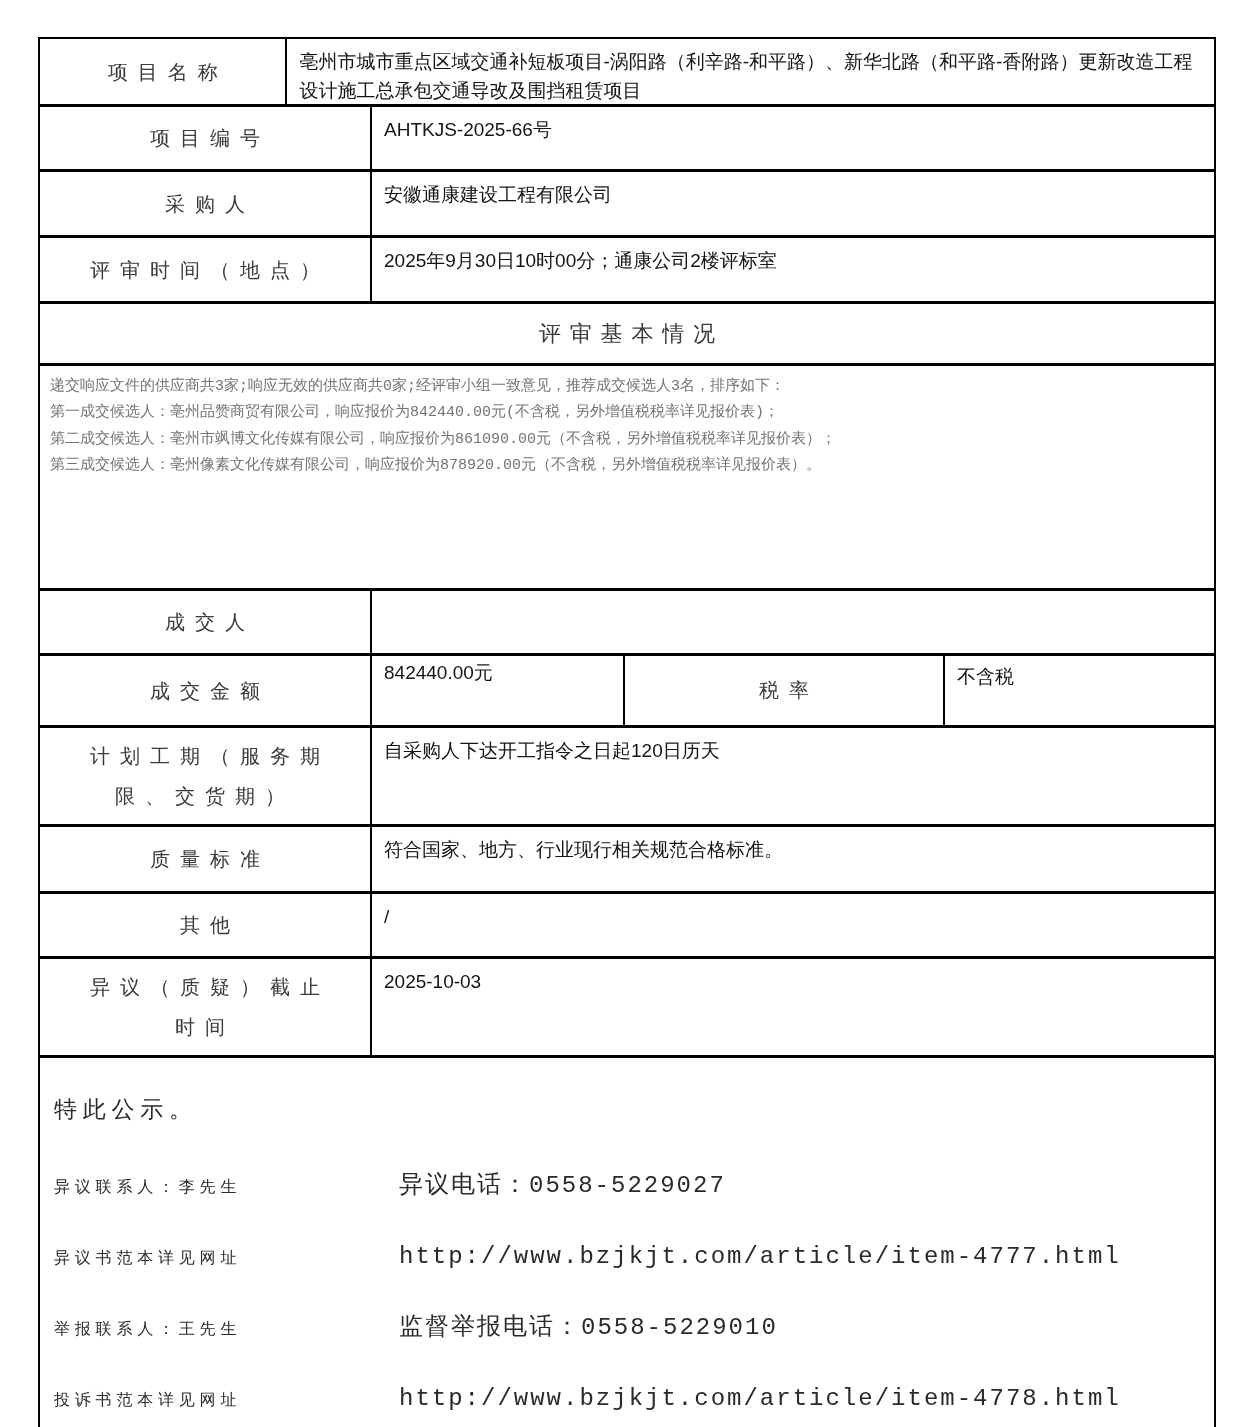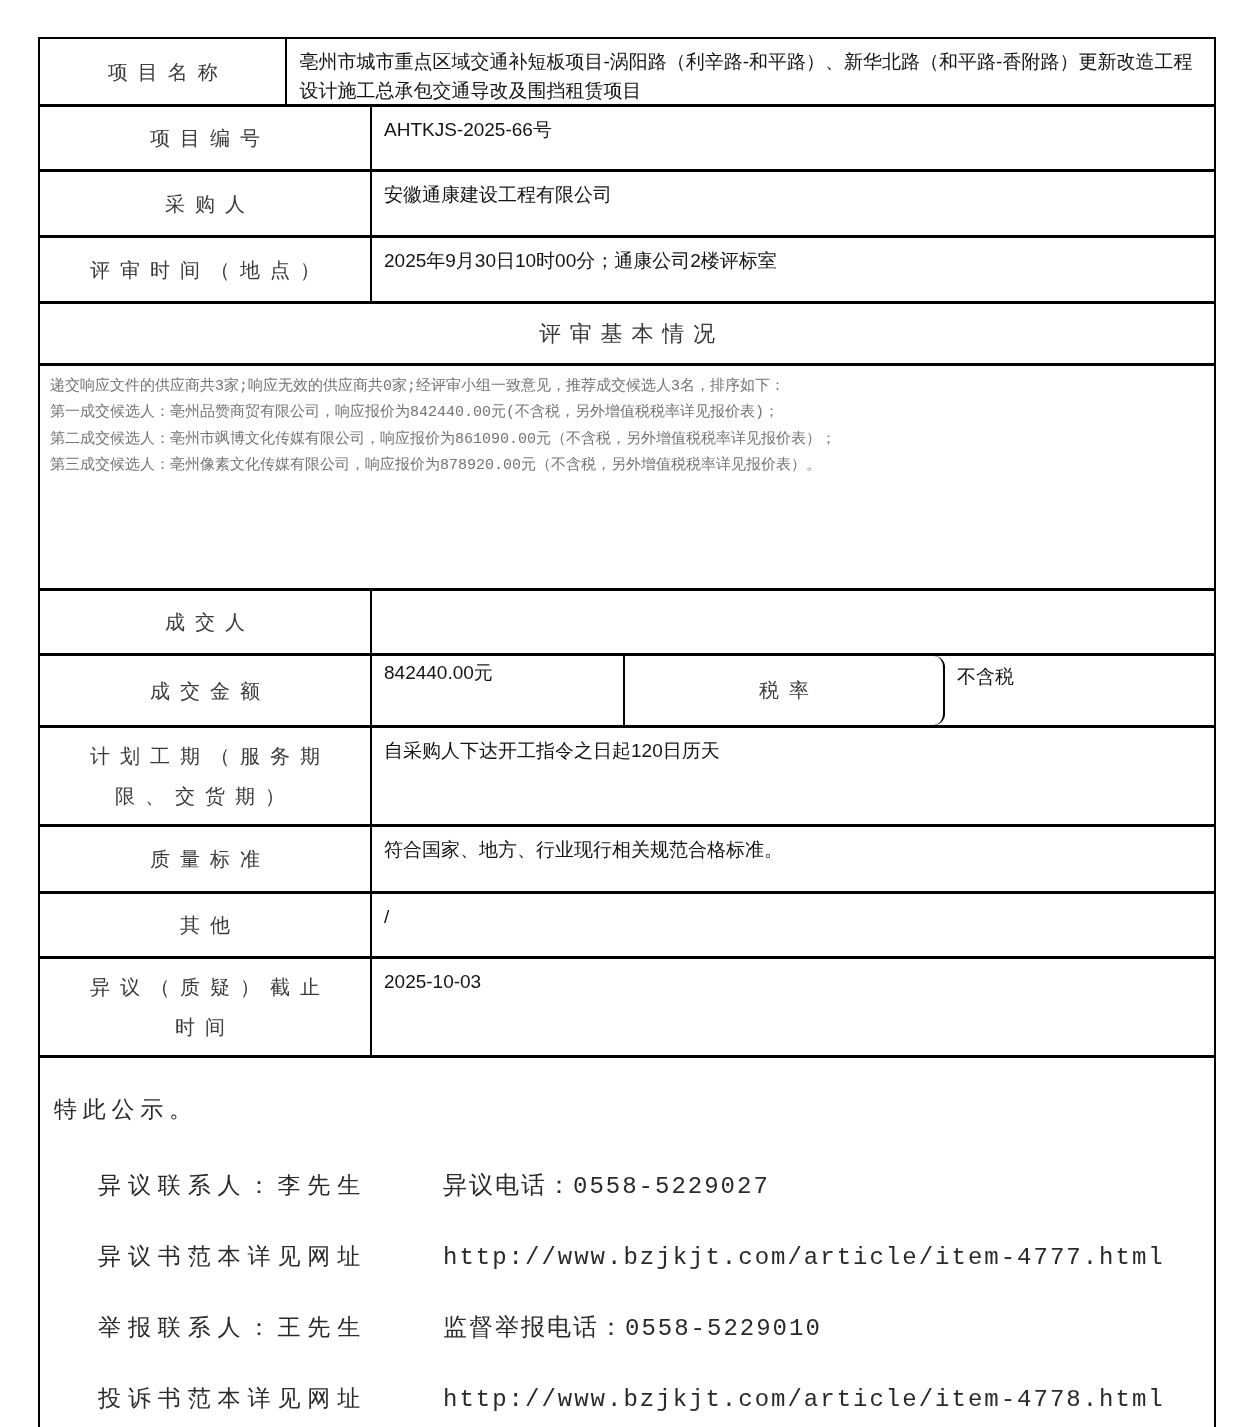--- a/index.html
+++ b/index.html
@@ -83,37 +83,36 @@
     width: 320px;
     border-right: 2px solid #000;
     display: flex;
     align-items: center;
     justify-content: center;
     font-family: "Liberation Serif", "DejaVu Serif", serif;
     font-size: 20px;
     letter-spacing: 0.5em;
     text-indent: 0.5em;
     color: #3a3a3a;
-    border-radius: 11px;
   }
   .tax-value { flex: 1 1 auto; padding: 8px 12px; font-size: 19px; color: #141414; }
 
   .footer-row {
     display: block;
     padding: 36px 14px 0 14px;
     font-family: "Liberation Serif", "DejaVu Serif", serif;
     color: #2a2a2a;
   }
   .footer-notice {
     font-size: 23px;
     letter-spacing: 0.25em;
     margin-bottom: 42px;
   }
   .contact-line { display: flex; align-items: baseline; margin-bottom: 33px; line-height: 37px; }
-  .c-left  { flex: 0 0 345px; font-size: 23px; letter-spacing: 0.3em; margin-left: 44px; }
+  .c-left  { flex: 0 0 345px; font-size: 16px; letter-spacing: 0.3em; }
   .c-right {
     font-family: "Liberation Mono", "DejaVu Sans Mono", monospace;
     font-size: 24px;
     letter-spacing: 2px;
     color: #2a2a2a;
     white-space: nowrap;
   }
 </style>
 </head>
 <body>

